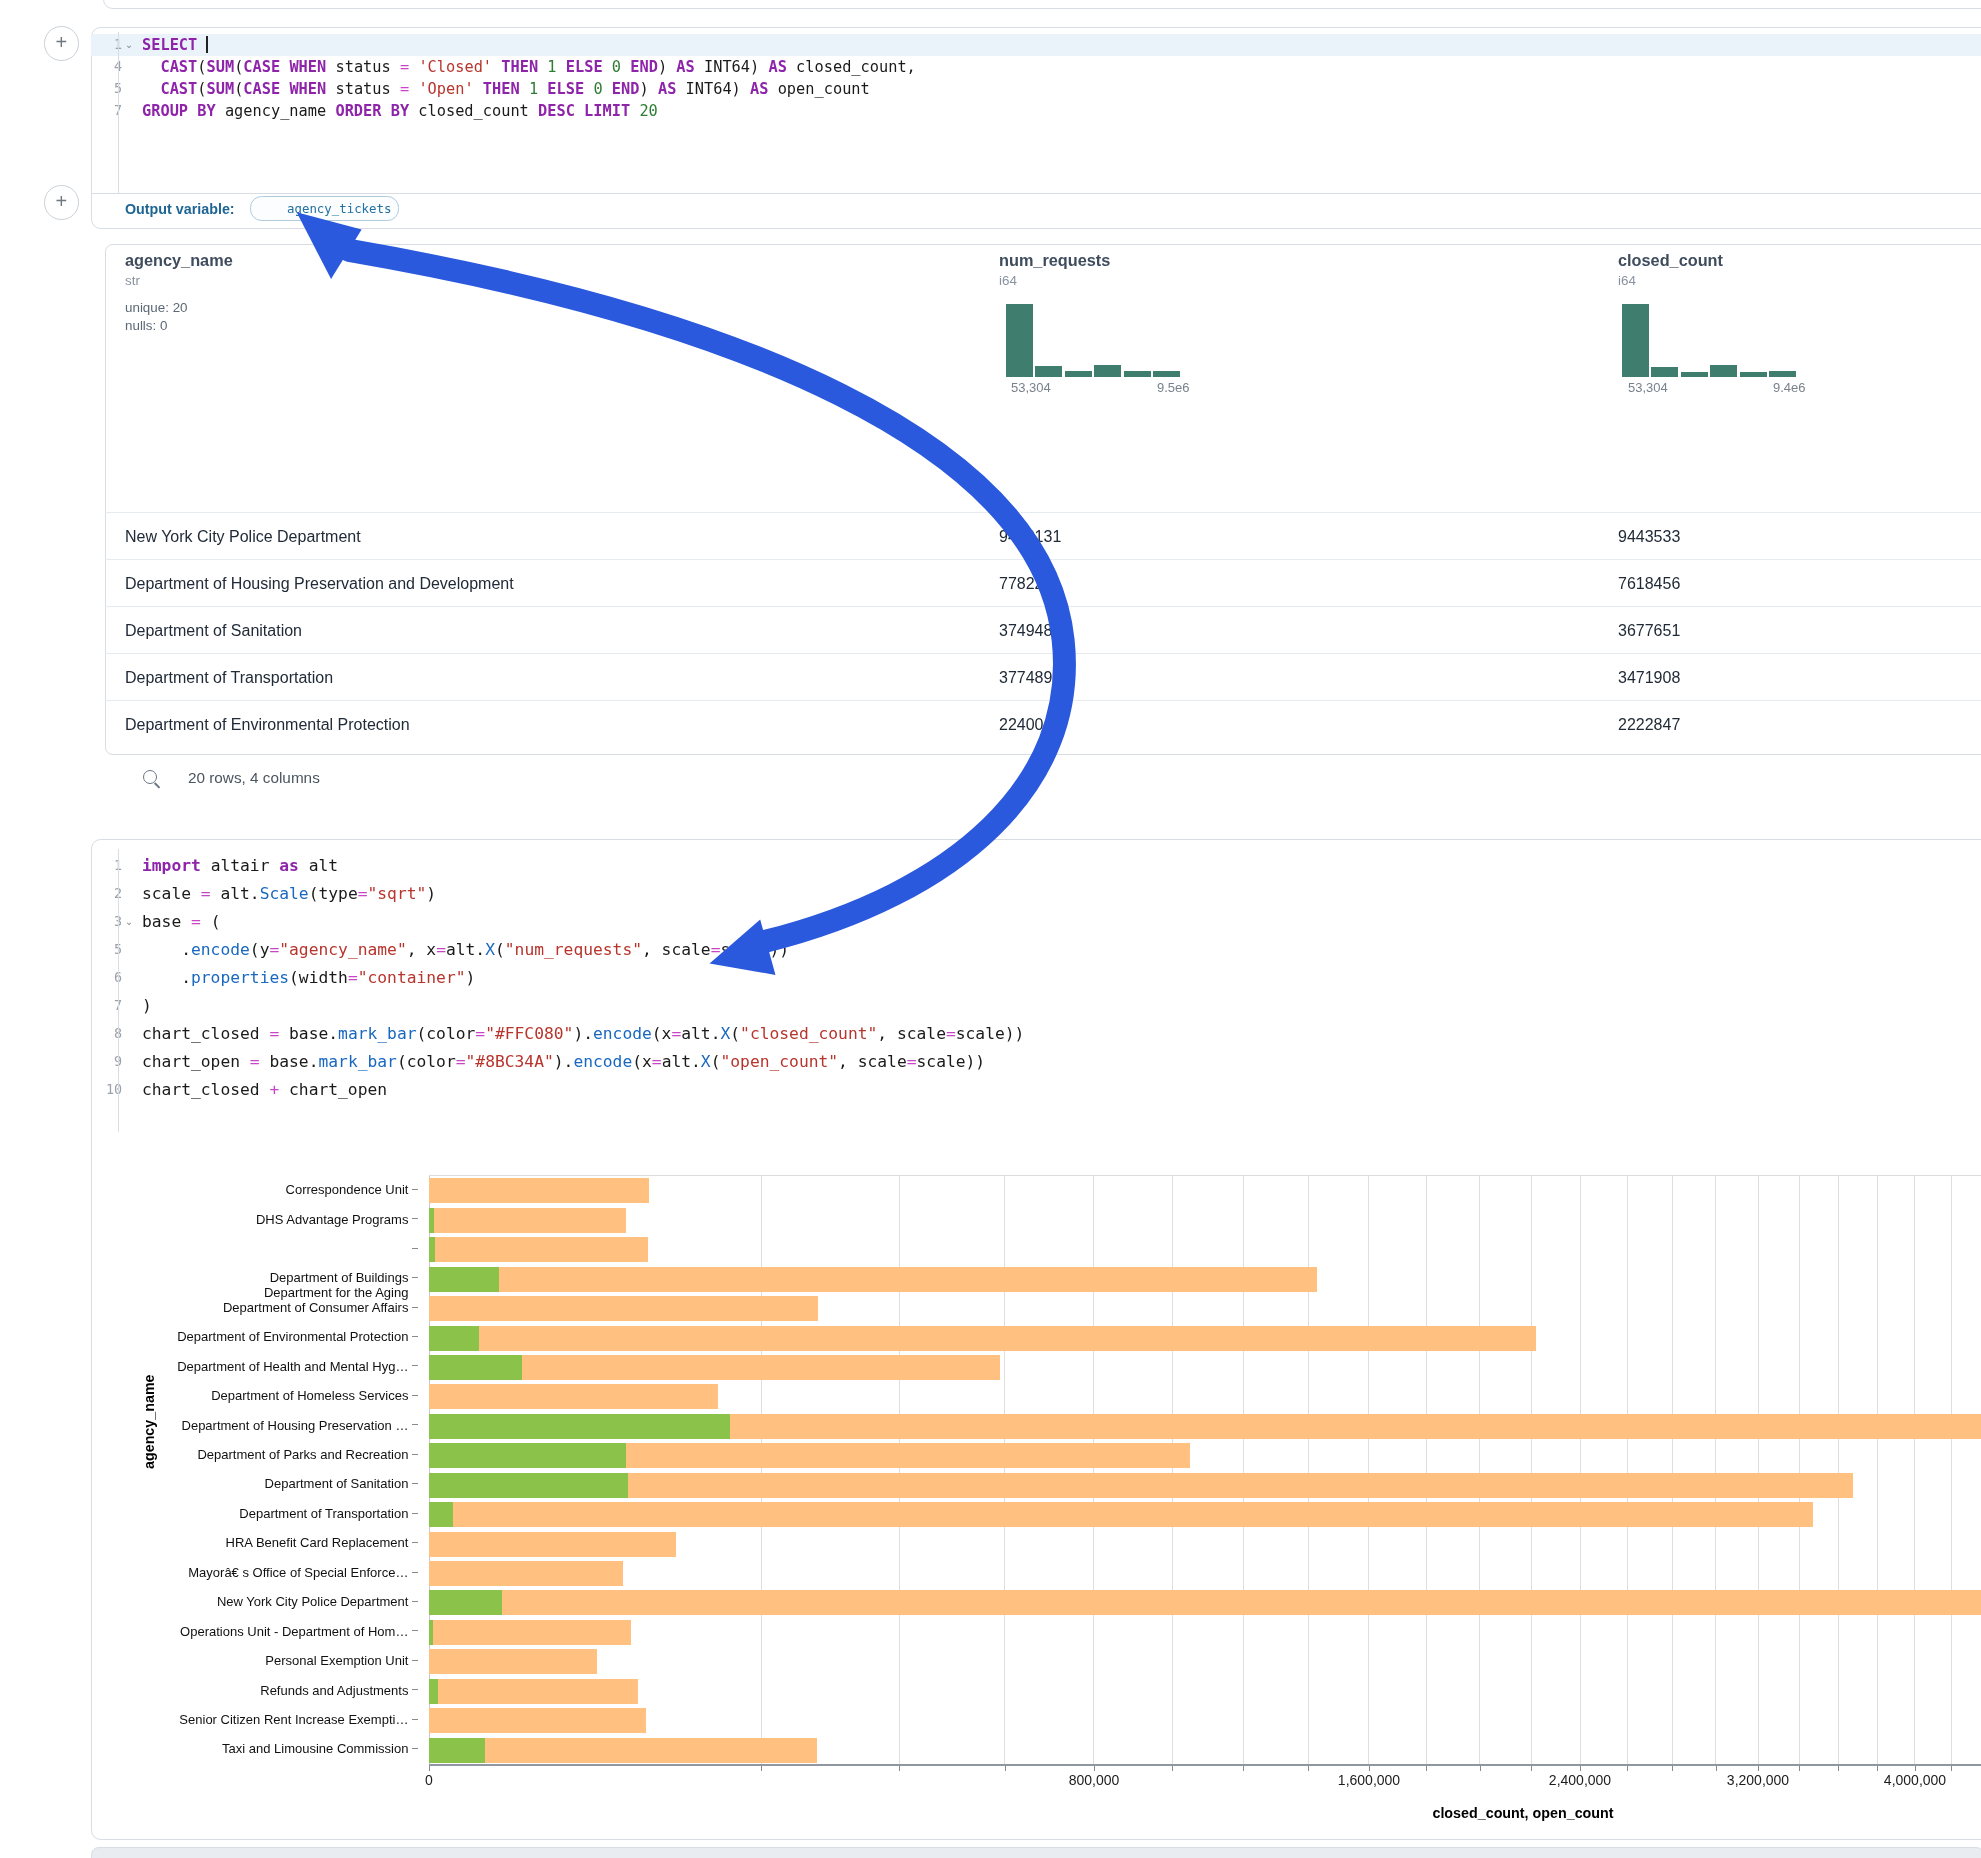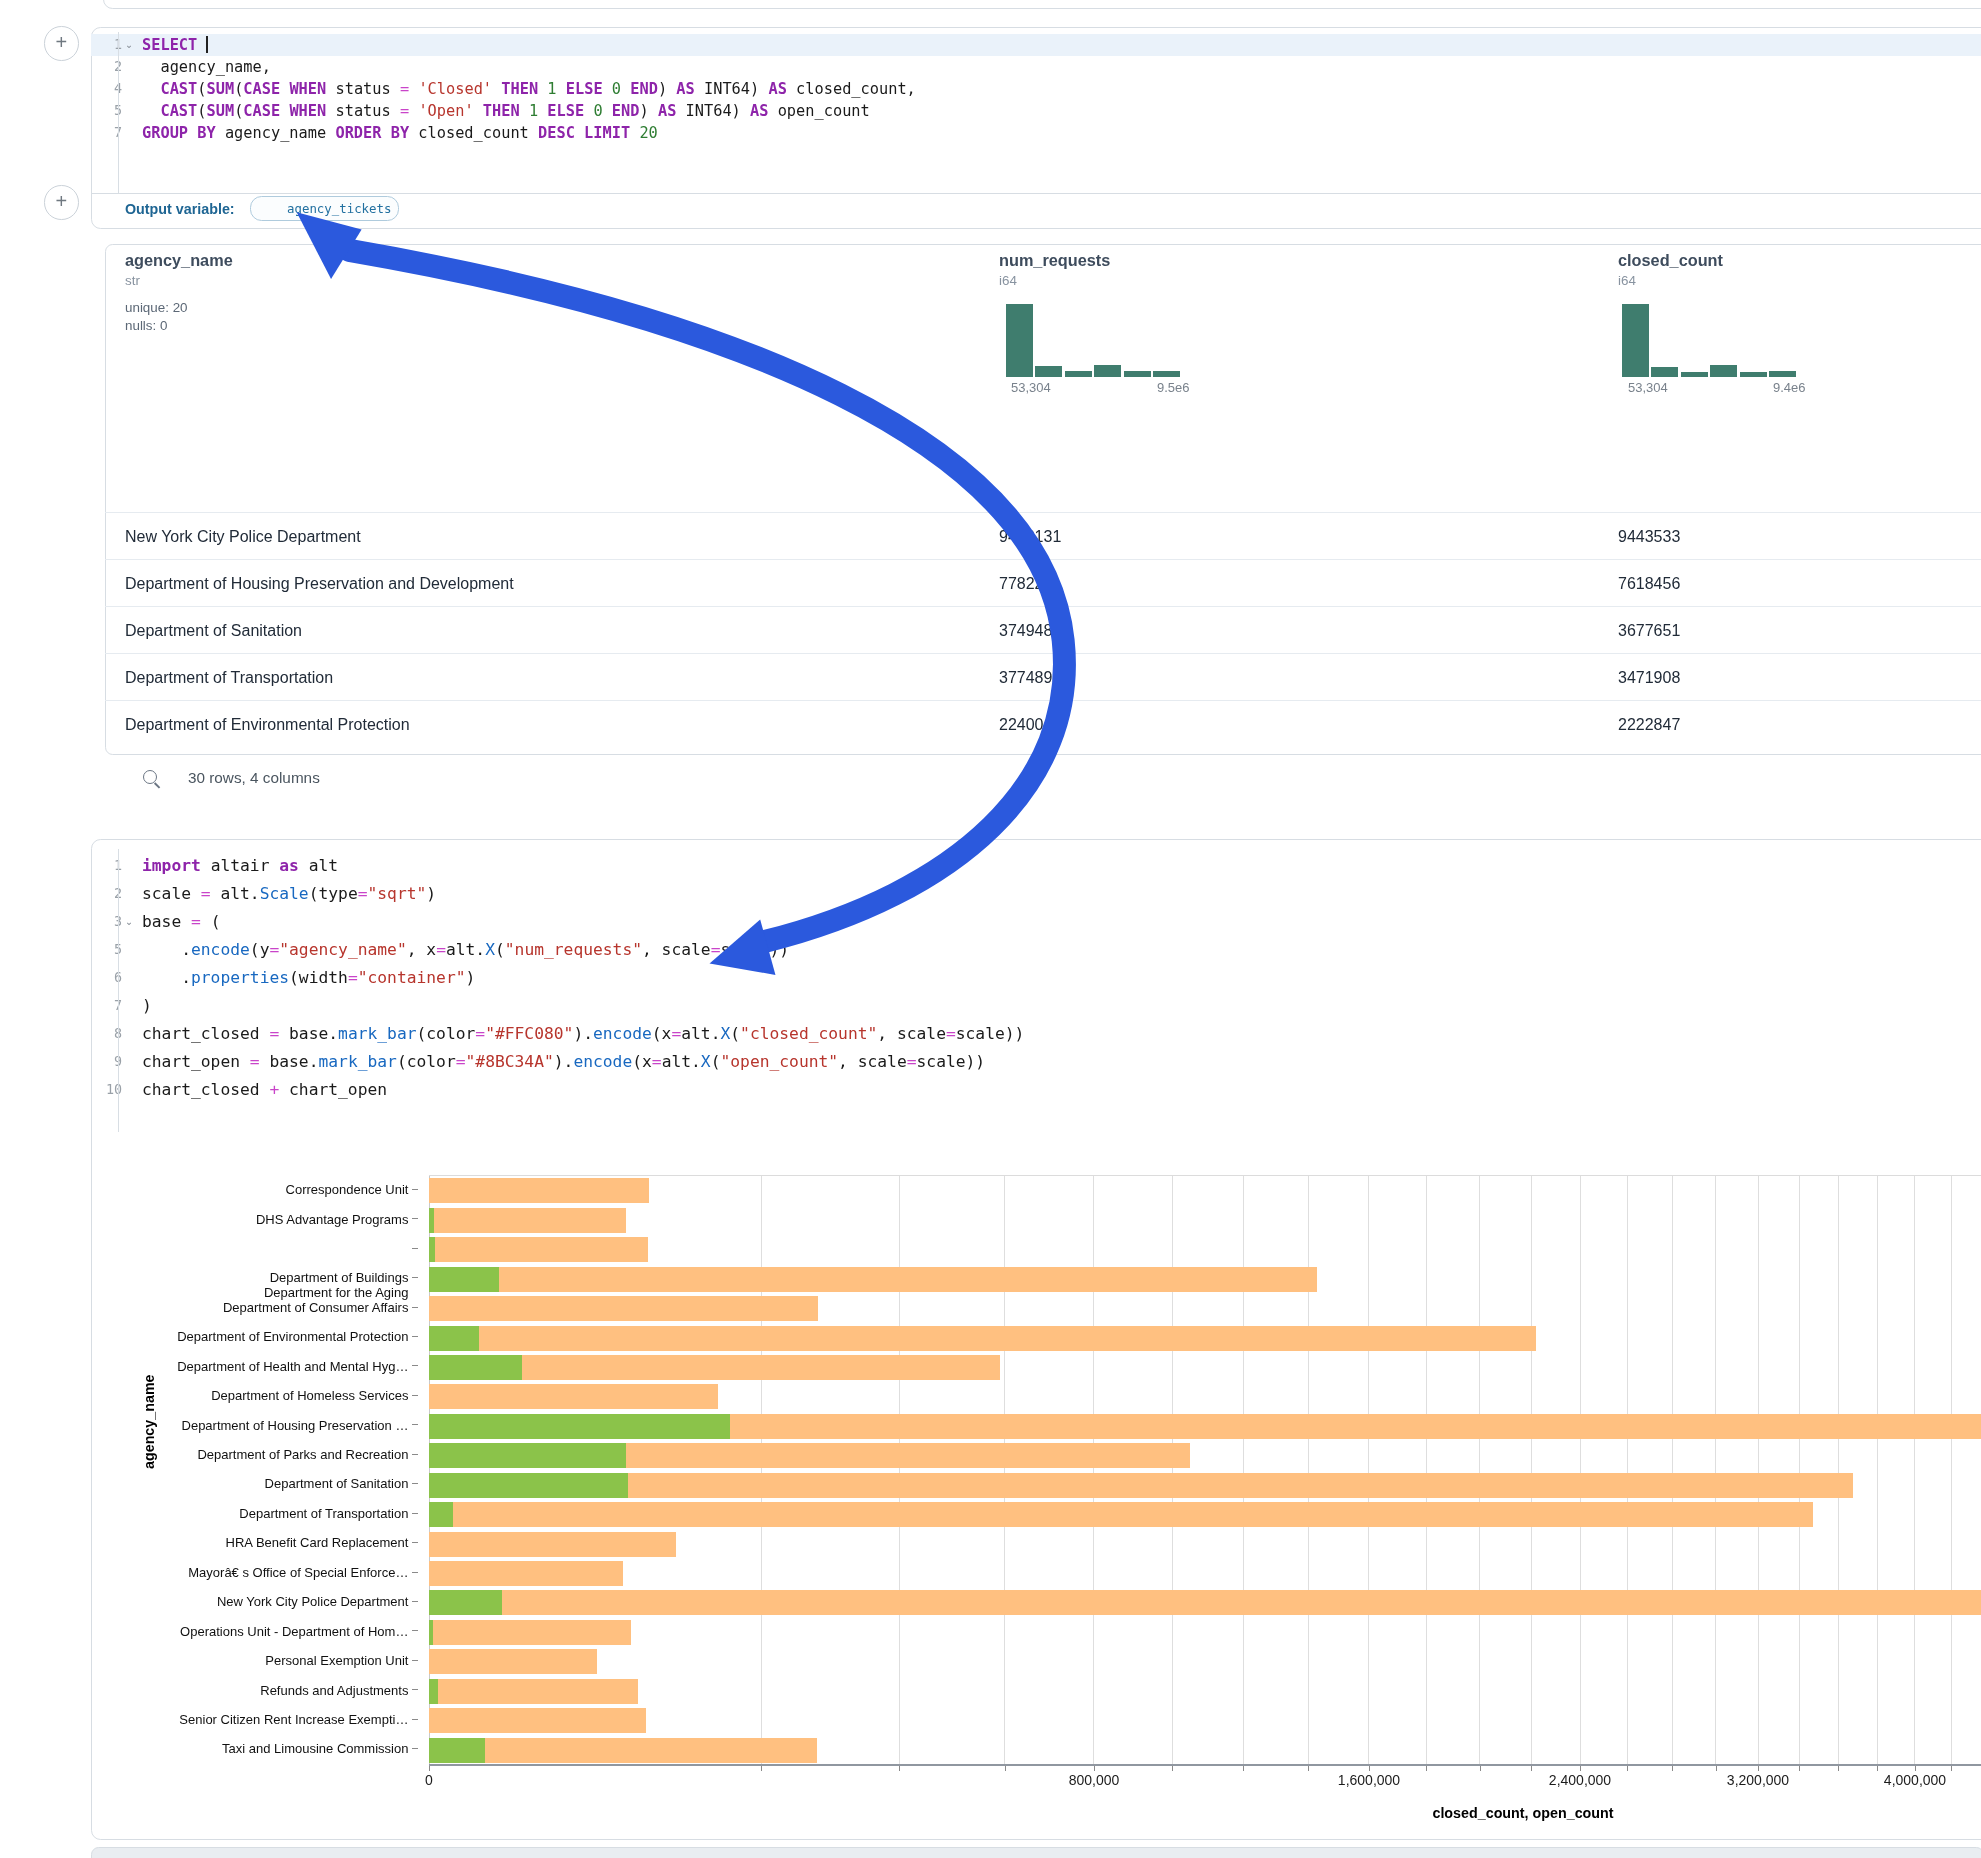--- a/index.html
+++ b/index.html
@@ -54,21 +54,20 @@
 <body>
 
 <div class="card" style="left:103px;top:-27px;width:1902px;height:34px;"></div>
 
 <div class="plus-btn" style="left:44px;top:26px;">+</div>
 <div class="plus-btn" style="left:44px;top:185px;">+</div>
 
 <div class="card" style="left:91px;top:27px;width:1921px;height:200px;"></div>
 <div id="sql-code" style="position:absolute;left:91px;top:34px;width:1891px;font-size:15.3px;">
     <div class="code-line" style="height: 22px; line-height: 22px;"><div class="hl-row" style="left: 0px; top: 0px; width: 1891px; height: 22px;"></div><div class="ln" style="font-size: 13.4px;">1</div><div class="chev">⌄</div><div class="src"><span class="tk-k">SELECT</span><span class="tk-t"> </span><span class="cursor"></span></div></div>
-    <div class="code-line" style="height: 22px; line-height: 22px;"><div class="ln" style="font-size: 13.4px;">2</div><div class="src"><span class="tk-t">  agency_name,</span></div></div>
     <div class="code-line" style="height: 22px; line-height: 22px;"><div class="ln" style="font-size: 13.4px;">4</div><div class="src"><span class="tk-t">  </span><span class="tk-k">CAST</span><span class="tk-t">(</span><span class="tk-k">SUM</span><span class="tk-t">(</span><span class="tk-k">CASE</span><span class="tk-t"> </span><span class="tk-k">WHEN</span><span class="tk-t"> status </span><span class="tk-o">=</span><span class="tk-t"> </span><span class="tk-s">'Closed'</span><span class="tk-t"> </span><span class="tk-k">THEN</span><span class="tk-t"> </span><span class="tk-num">1</span><span class="tk-t"> </span><span class="tk-k">ELSE</span><span class="tk-t"> </span><span class="tk-num">0</span><span class="tk-t"> </span><span class="tk-k">END</span><span class="tk-t">) </span><span class="tk-k">AS</span><span class="tk-t"> INT64) </span><span class="tk-k">AS</span><span class="tk-t"> closed_count,</span></div></div>
     <div class="code-line" style="height: 22px; line-height: 22px;"><div class="ln" style="font-size: 13.4px;">5</div><div class="src"><span class="tk-t">  </span><span class="tk-k">CAST</span><span class="tk-t">(</span><span class="tk-k">SUM</span><span class="tk-t">(</span><span class="tk-k">CASE</span><span class="tk-t"> </span><span class="tk-k">WHEN</span><span class="tk-t"> status </span><span class="tk-o">=</span><span class="tk-t"> </span><span class="tk-s">'Open'</span><span class="tk-t"> </span><span class="tk-k">THEN</span><span class="tk-t"> </span><span class="tk-num">1</span><span class="tk-t"> </span><span class="tk-k">ELSE</span><span class="tk-t"> </span><span class="tk-num">0</span><span class="tk-t"> </span><span class="tk-k">END</span><span class="tk-t">) </span><span class="tk-k">AS</span><span class="tk-t"> INT64) </span><span class="tk-k">AS</span><span class="tk-t"> open_count</span></div></div>
     <div class="code-line" style="height: 22px; line-height: 22px;"><div class="ln" style="font-size: 13.4px;">7</div><div class="src"><span class="tk-k">GROUP BY</span><span class="tk-t"> agency_name </span><span class="tk-k">ORDER BY</span><span class="tk-t"> closed_count </span><span class="tk-k">DESC</span><span class="tk-t"> </span><span class="tk-k">LIMIT</span><span class="tk-t"> </span><span class="tk-num">20</span></div></div>
   </div>
 <div class="gutter-sep" style="left:118px;top:32px;height:161px;"></div>
 <div style="position:absolute;left:91px;top:193px;width:1891px;height:1px;background:#D7DDE3;"></div>
 <div class="outlbl" style="left:125px;top:201px;">Output variable:</div>
 <div class="pill" style="left:250px;top:196px;width:103px;height:23px;padding-left:36px;">agency_tickets</div>
 
 <div class="card" style="left:105px;top:244px;width:1893px;height:509px;border-radius:7.6px;"></div>
@@ -123,21 +122,21 @@
       <div class="tcell" style="left: 894px;">3774892</div>
       <div class="tcell" style="left: 1513px;">3471908</div>
     </div>
     <div class="trow" style="left: 105px; width: 1876px; top: 700px; height: 47px;">
       <div class="tcell" style="left: 20px;">Department of Environmental Protection</div>
       <div class="tcell" style="left: 894px;">2240041</div>
       <div class="tcell" style="left: 1513px;">2222847</div>
     </div>
   </div>
 <div class="mag" style="left:143px;top:770px;"></div>
-<div style="position:absolute;left:188px;top:769px;font-size:15.3px;color:#4A555F;">30 rows, 4 columns</div>
+<div style="position:absolute;left:188px;top:769px;font-size:15.3px;color:#4A555F;">20 rows, 4 columns</div>
 
 <div class="card" style="left:91px;top:839px;width:1921px;height:999px;"></div>
 <div id="py-code" style="position:absolute;left:91px;top:852px;width:1891px;font-size:16.3px;">
     <div class="code-line" style="height: 28px; line-height: 28px;"><div class="ln" style="font-size: 13.4px;">1</div><div class="src"><span class="tk-k">import</span><span class="tk-t"> altair </span><span class="tk-k">as</span><span class="tk-t"> alt</span></div></div>
     <div class="code-line" style="height: 28px; line-height: 28px;"><div class="ln" style="font-size: 13.4px;">2</div><div class="src"><span class="tk-t">scale </span><span class="tk-o">=</span><span class="tk-t"> alt.</span><span class="tk-f">Scale</span><span class="tk-t">(type</span><span class="tk-o">=</span><span class="tk-s">"sqrt"</span><span class="tk-t">)</span></div></div>
     <div class="code-line" style="height: 28px; line-height: 28px;"><div class="ln" style="font-size: 13.4px;">3</div><div class="chev">⌄</div><div class="src"><span class="tk-t">base </span><span class="tk-o">=</span><span class="tk-t"> (</span></div></div>
     <div class="code-line" style="height: 28px; line-height: 28px;"><div class="ln" style="font-size: 13.4px;">5</div><div class="src"><span class="tk-t">    .</span><span class="tk-f">encode</span><span class="tk-t">(y</span><span class="tk-o">=</span><span class="tk-s">"agency_name"</span><span class="tk-t">, x</span><span class="tk-o">=</span><span class="tk-t">alt.</span><span class="tk-f">X</span><span class="tk-t">(</span><span class="tk-s">"num_requests"</span><span class="tk-t">, scale</span><span class="tk-o">=</span><span class="tk-t">scale))</span></div></div>
     <div class="code-line" style="height: 28px; line-height: 28px;"><div class="ln" style="font-size: 13.4px;">6</div><div class="src"><span class="tk-t">    .</span><span class="tk-f">properties</span><span class="tk-t">(width</span><span class="tk-o">=</span><span class="tk-s">"container"</span><span class="tk-t">)</span></div></div>
     <div class="code-line" style="height: 28px; line-height: 28px;"><div class="ln" style="font-size: 13.4px;">7</div><div class="src"><span class="tk-t">)</span></div></div>
     <div class="code-line" style="height: 28px; line-height: 28px;"><div class="ln" style="font-size: 13.4px;">8</div><div class="src"><span class="tk-t">chart_closed </span><span class="tk-o">=</span><span class="tk-t"> base.</span><span class="tk-f">mark_bar</span><span class="tk-t">(color</span><span class="tk-o">=</span><span class="tk-s">"#FFC080"</span><span class="tk-t">).</span><span class="tk-f">encode</span><span class="tk-t">(x</span><span class="tk-o">=</span><span class="tk-t">alt.</span><span class="tk-f">X</span><span class="tk-t">(</span><span class="tk-s">"closed_count"</span><span class="tk-t">, scale</span><span class="tk-o">=</span><span class="tk-t">scale))</span></div></div>

